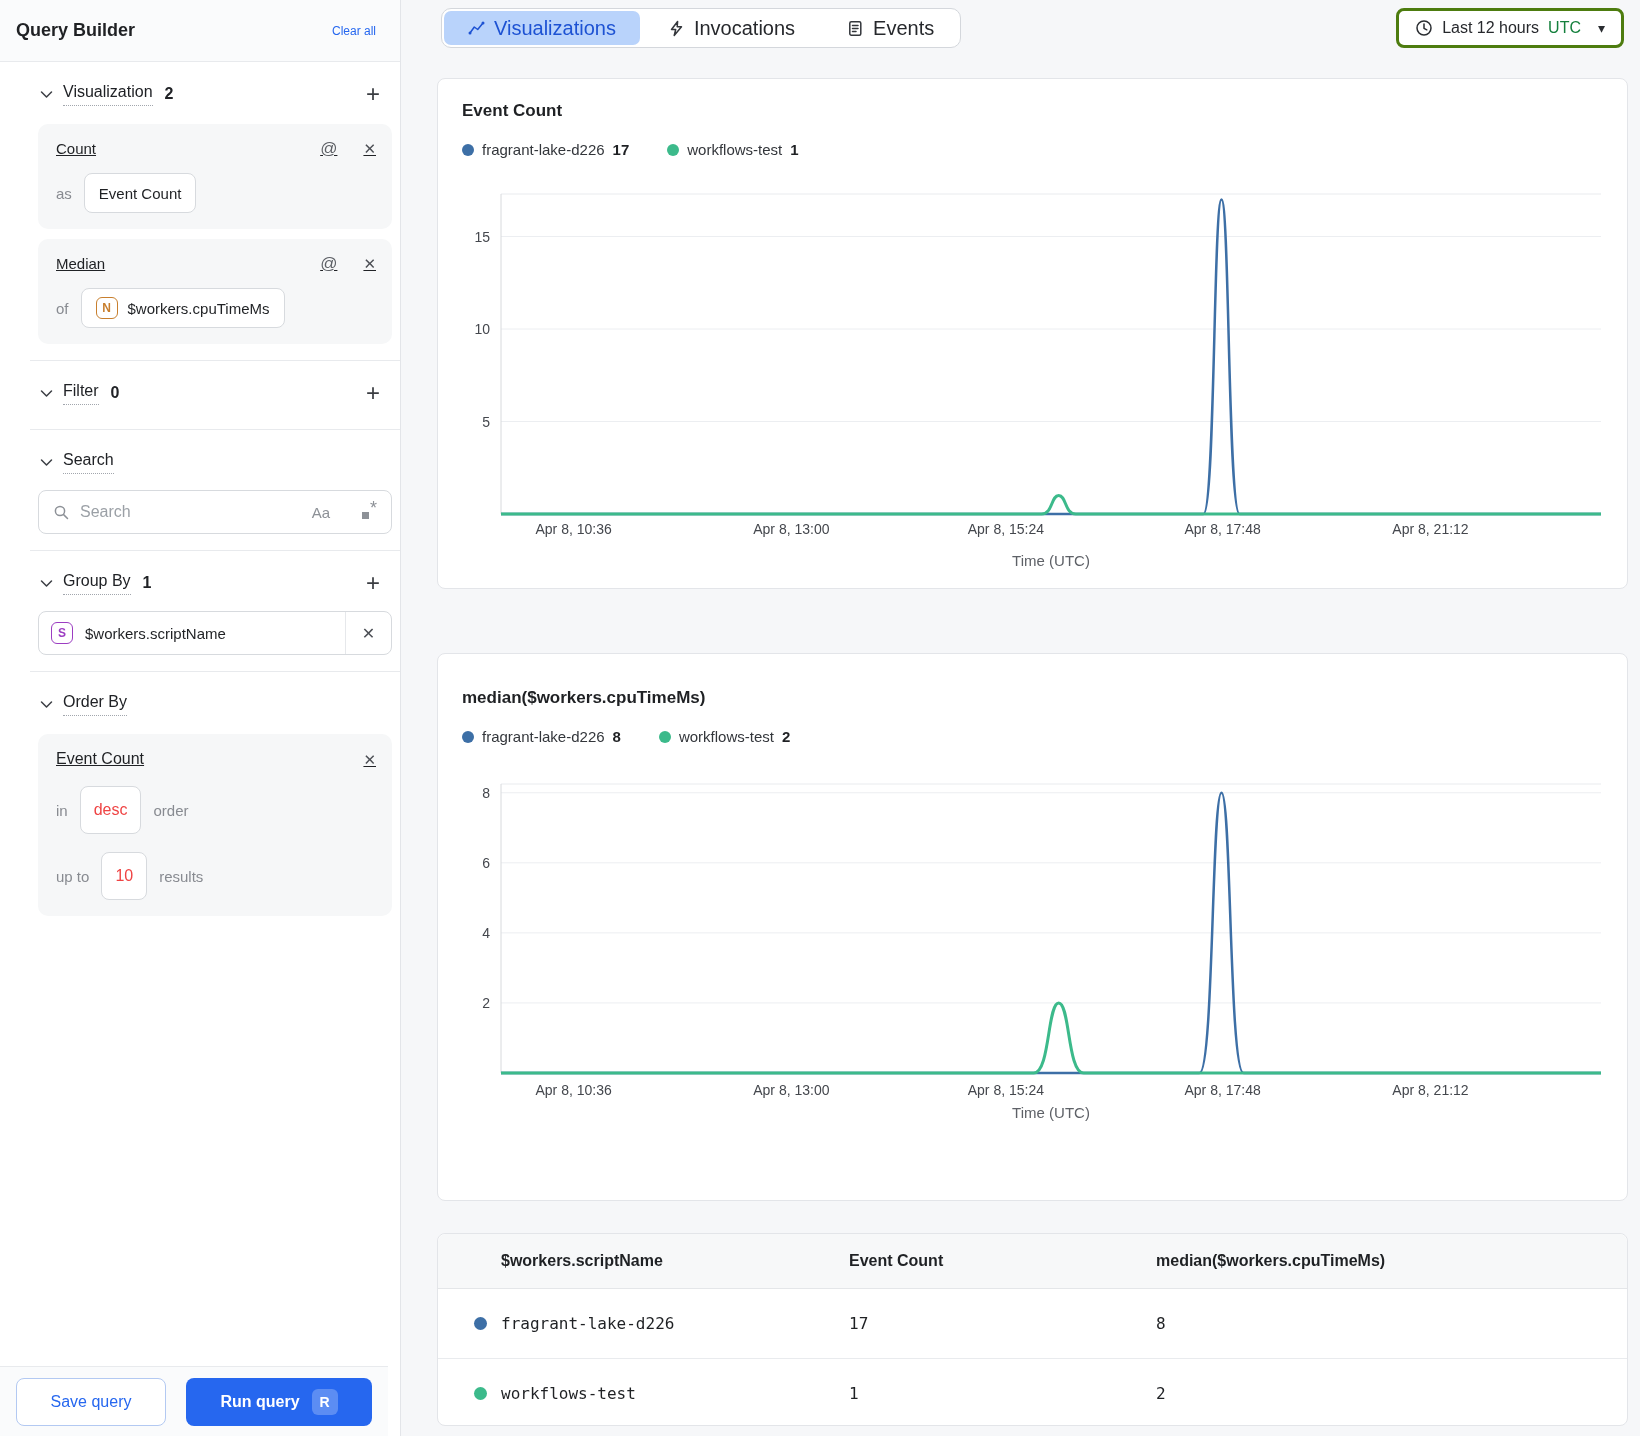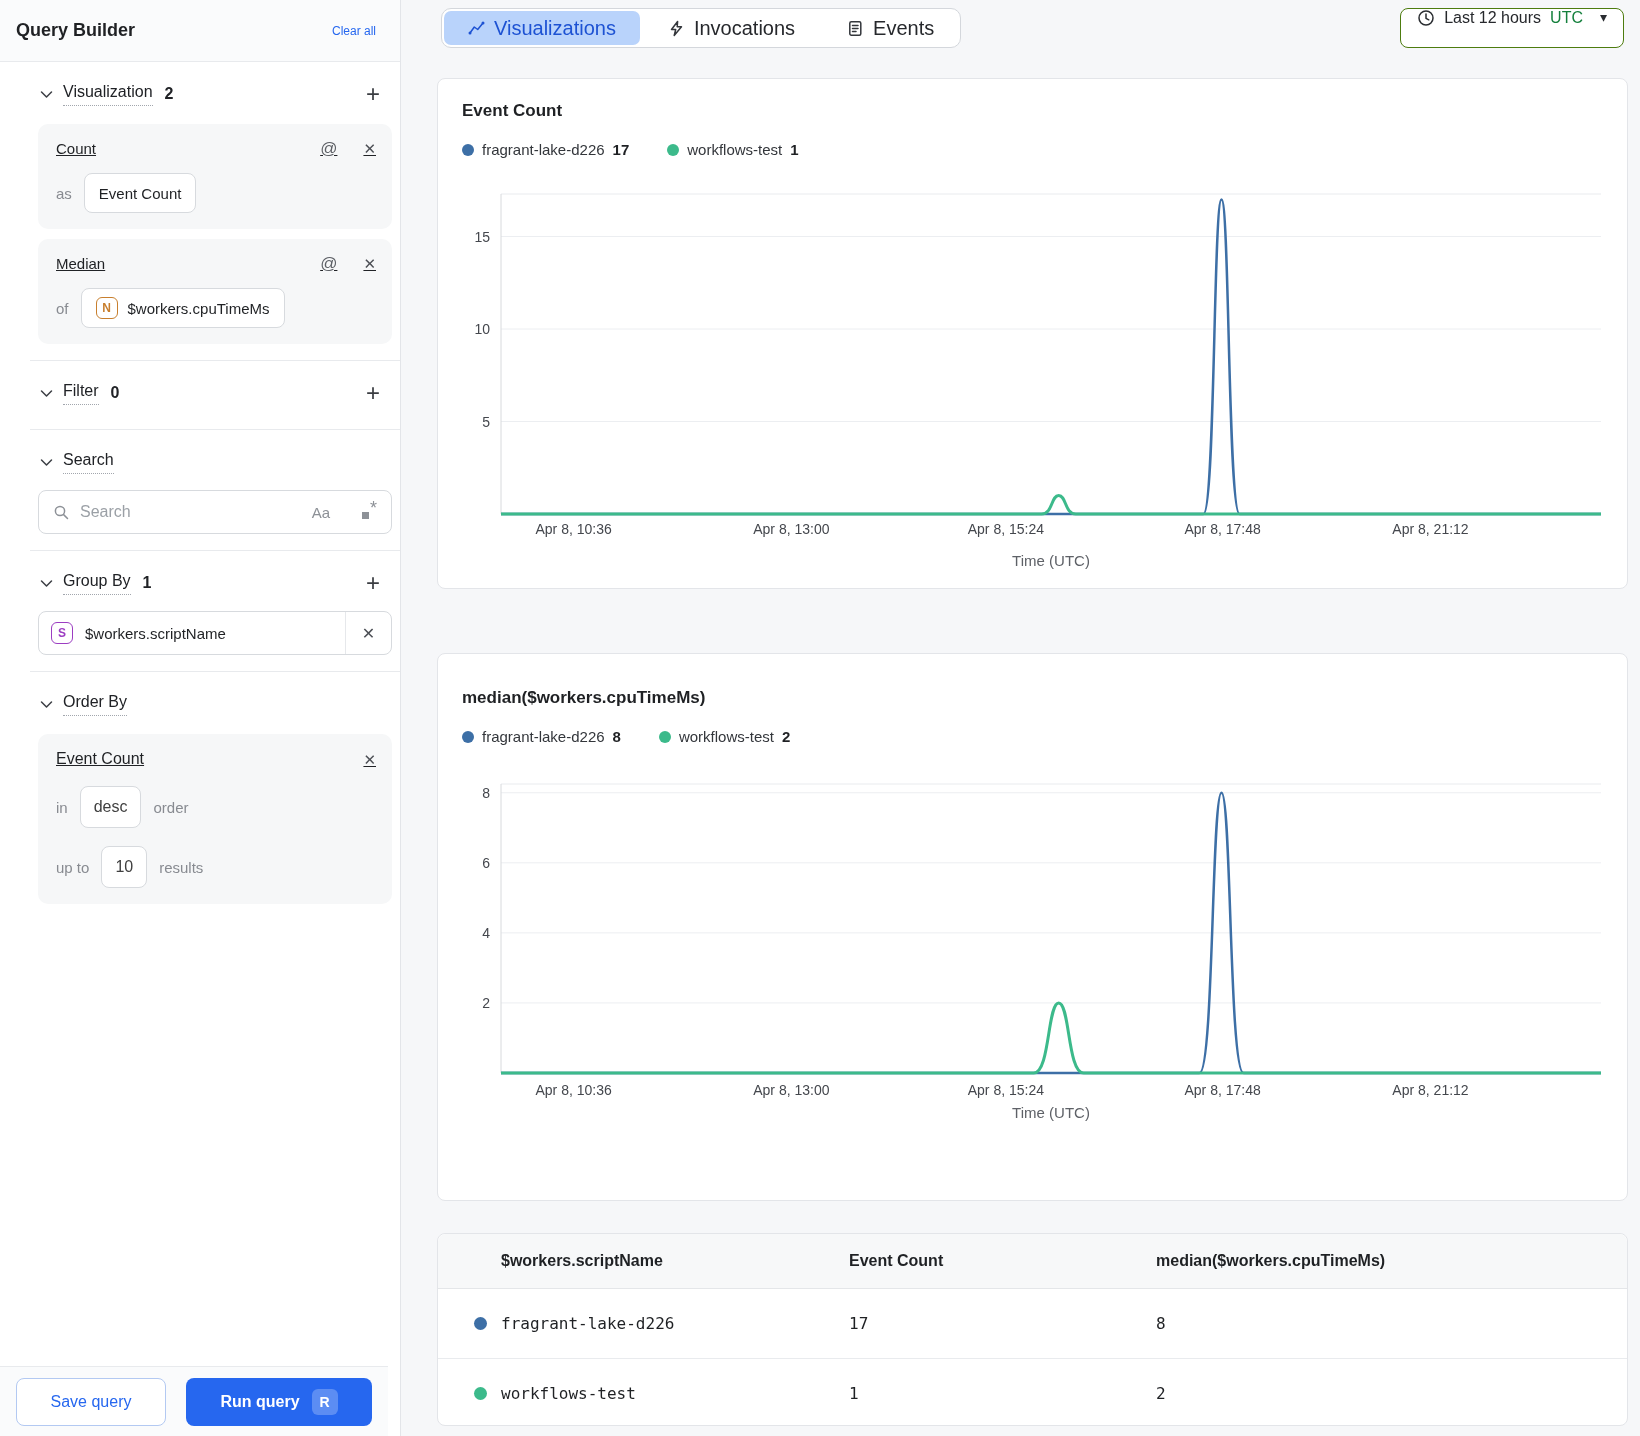--- a/index.html
+++ b/index.html
@@ -77,22 +77,22 @@
     display:flex; align-items:center; padding-left:12px; background:#fff; cursor:pointer;
   }
   .chip-label { font-size:15px; margin-left:12px; color:#1f2124; }
   .chip-close {
     margin-left:auto; width:46px; height:100%; border:none; background:none; cursor:pointer;
     border-left:1px solid #e6e8eb; font-size:16px; color:#4c4f55;
   }
   .order-card { margin-bottom:16px; }
   .order-row { display:flex; align-items:center; gap:12px; margin-top:18px; }
   .mini-box {
-    display:inline-flex; align-items:center; justify-content:center; height:42px; padding:0 13px;
-    background:#fff; border:1px solid #d7dade; border-radius:8px; font-size:16px; color:#404040; cursor:pointer;
+    display:inline-flex; align-items:center; justify-content:center; height:48px; padding:0 13px;
+    background:#fff; border:1px solid #d7dade; border-radius:8px; font-size:16px; color:#ef4444; cursor:pointer;
   }
   .sb-footer {
     position:absolute; left:0; right:12px; bottom:0; height:70px; background:#fafbfc;
     border-top:1px solid #e8eaed; display:flex; align-items:center; padding:0 16px; gap:20px;
   }
   .btn-outline {
     width:150px; height:48px; background:#fff; border:1px solid #b3c9f2; border-radius:8px;
     color:#2667ef; font-size:16px; font-weight:500; cursor:pointer; font-family:inherit;
   }
   .btn-primary {
@@ -110,22 +110,22 @@
   .tabs {
     display:inline-flex; background:#fff; border:1px solid #d4d7dc; border-radius:10px; height:40px;
   }
   .tab {
     display:flex; align-items:center; gap:9px; padding:8px 24px; margin:2px; border:none; background:none;
     font-size:20px; color:#26282c; cursor:pointer; border-radius:7px; font-family:inherit;
   }
   .tab.selected { background:#b9d3fb; color:#1d52d3; font-weight:500; }
   .tab .ticon { display:inline-flex; width:17px; height:17px; }
   .time-picker {
-    display:inline-flex; gap:9px; height:40px; padding:0 16px;
-    background:#fff; border:1px solid #4d7c0f; border-radius:8px; cursor:pointer;
+    display:inline-flex; align-items:center; gap:9px; height:40px; padding:0 16px;
+    background:#fff; border:3px solid #4d7c0f; border-radius:8px; cursor:pointer;
   }
   .time-label { font-size:16px; font-weight:500; color:#26282c; }
   .time-tz { font-size:16px; color:#15803d; }
   .caret { font-size:14px; color:#2a2d31; margin-left:8px; }
   .card {
     position:absolute; left:36px; width:1191px; background:#fff;
     border:1px solid #e3e5e9; border-radius:8px;
   }
   .chart1 { top:78px; height:511px; }
   .chart2 { top:653px; height:548px; }

